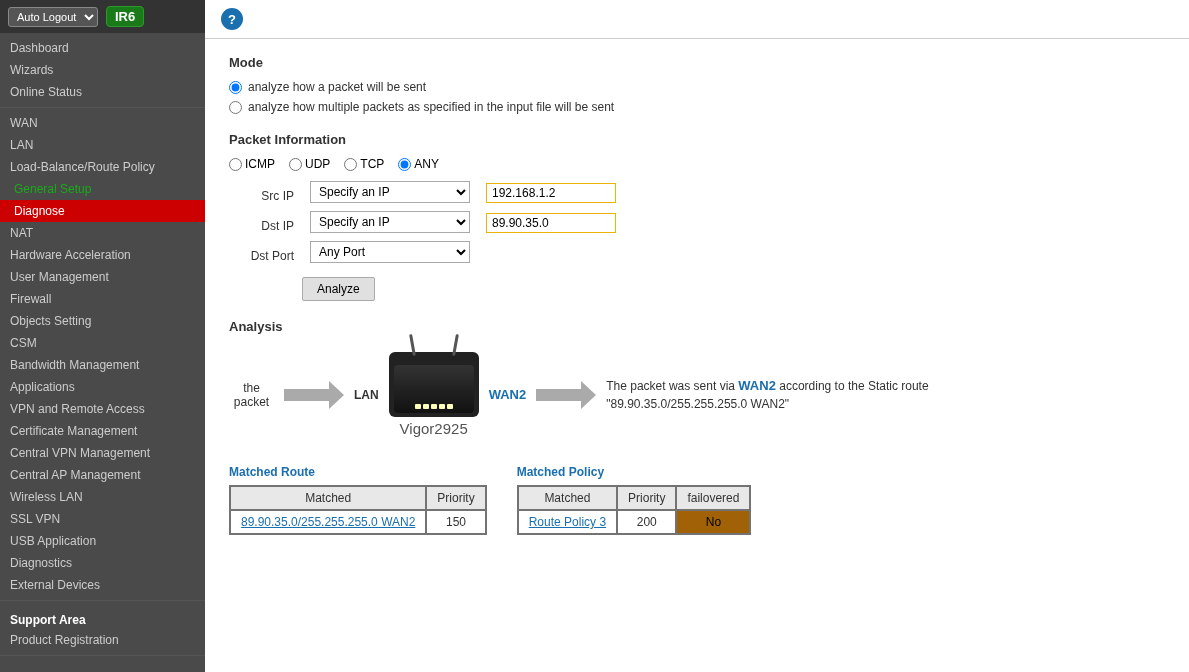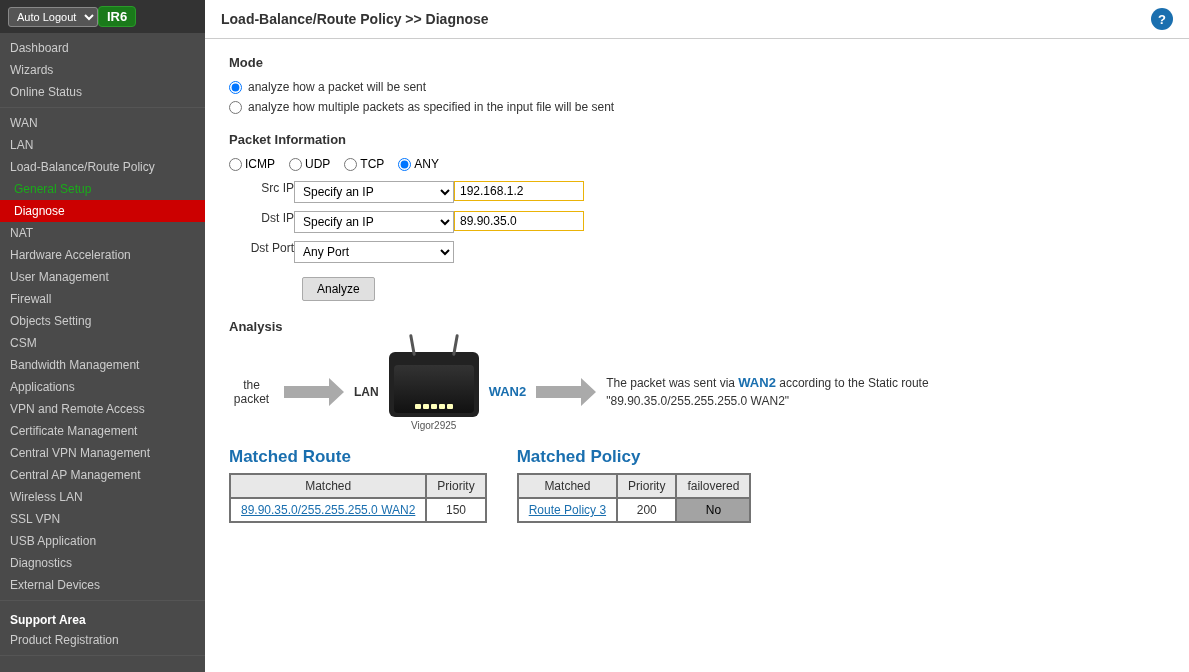--- a/index.html
+++ b/index.html
@@ -14,20 +14,21 @@
       display: flex;
       flex-direction: column;
       height: 100%;
       overflow-y: auto;
     }
     #sidebar-header {
       background: #333;
       padding: 6px 8px;
       display: flex;
       align-items: center;
+      gap: 8px;
     }
     .auto-logout-select {
       background: #555;
       color: #fff;
       border: 1px solid #888;
       font-size: 11px;
       padding: 2px 4px;
       border-radius: 3px;
     }
     .ir6-badge {
@@ -122,21 +123,21 @@
 
     .packet-info-section { margin-bottom: 18px; }
     .protocol-row {
       display: flex; align-items: flex-start; gap: 14px;
       margin-bottom: 10px;
       font-size: 12px;
     }
     .protocol-option { display: flex; align-items: center; gap: 3px; }
 
     .field-row {
-      display: flex; align-items: flex-start; gap: 0;
+      display: flex; align-items: flex-end; gap: 16px;
       margin-bottom: 8px;
       font-size: 12px;
     }
     .field-label {
       width: 65px;
       text-align: right;
       color: #333;
     }
     .field-select {
       width: 160px;
@@ -206,52 +207,52 @@
       padding-bottom: 4px;
     }
     .router-img .router-ports {
       display: flex; gap: 2px;
     }
     .router-img .port {
       width: 6px; height: 5px;
       background: #ffb;
       border-radius: 1px;
     }
-    .router-label { font-size: 10px; color: #555; margin-top: 3px; }
+    .router-label { font-size: 15px; color: #555; margin-top: 3px; }
     .wan2-link { color: #1a6faf; text-decoration: none; font-weight: bold; font-size: 13px; }
     .analysis-text {
       font-size: 12px; color: #333; max-width: 360px;
       line-height: 1.5;
     }
 
     
     .tables-row {
       display: flex; gap: 30px; margin-top: 16px;
     }
     .result-table-block { }
     .result-table-title {
-      font-weight: bold; color: #1a6faf; font-size: 17px; margin-bottom: 6px;
+      font-weight: bold; color: #1a6faf; font-size: 12px; margin-bottom: 6px; margin-top: 12px;
     }
     .result-table {
       border-collapse: collapse;
       font-size: 12px;
     }
     .result-table th, .result-table td {
       border: 2px solid #737373;
       padding: 4px 10px;
       text-align: center;
     }
     .result-table th {
       background: #e8e8e8;
       color: #333;
       font-weight: normal;
     }
     .result-table td.matched { color: #333; }
     .result-table td.route-link { color: #1a6faf; text-decoration: underline; cursor: pointer; }
-    .result-table td.no-cell { background: #a3a3a3; }
+    .result-table td.no-cell { background: #a16207; }
   </style>
 </head>
 <body>
 
 <div id="sidebar">
   <div id="sidebar-header">
     <select class="auto-logout-select">
       <option>Auto Logout</option>
     </select>
     <span class="ir6-badge">IR6</span>
@@ -289,21 +290,20 @@
   </div>
 
   <div class="sidebar-section">
     <div class="sidebar-support">Support Area</div>
     <div class="sidebar-item top">Product Registration</div>
   </div>
 </div>
 
 <div id="main">
   <div id="topbar">
-    <span id="topbar-title">Load-Balance/Route Policy &gt;&gt; Diagnose</span>
     <div class="help-btn">?</div>
   </div>
 
   <div id="content">
 
     <div class="mode-section">
       <div class="section-title">Mode</div>
       <div class="mode-option">
         <input type="radio" name="mode" checked="" style="">
         <label>analyze how a packet will be sent</label>

